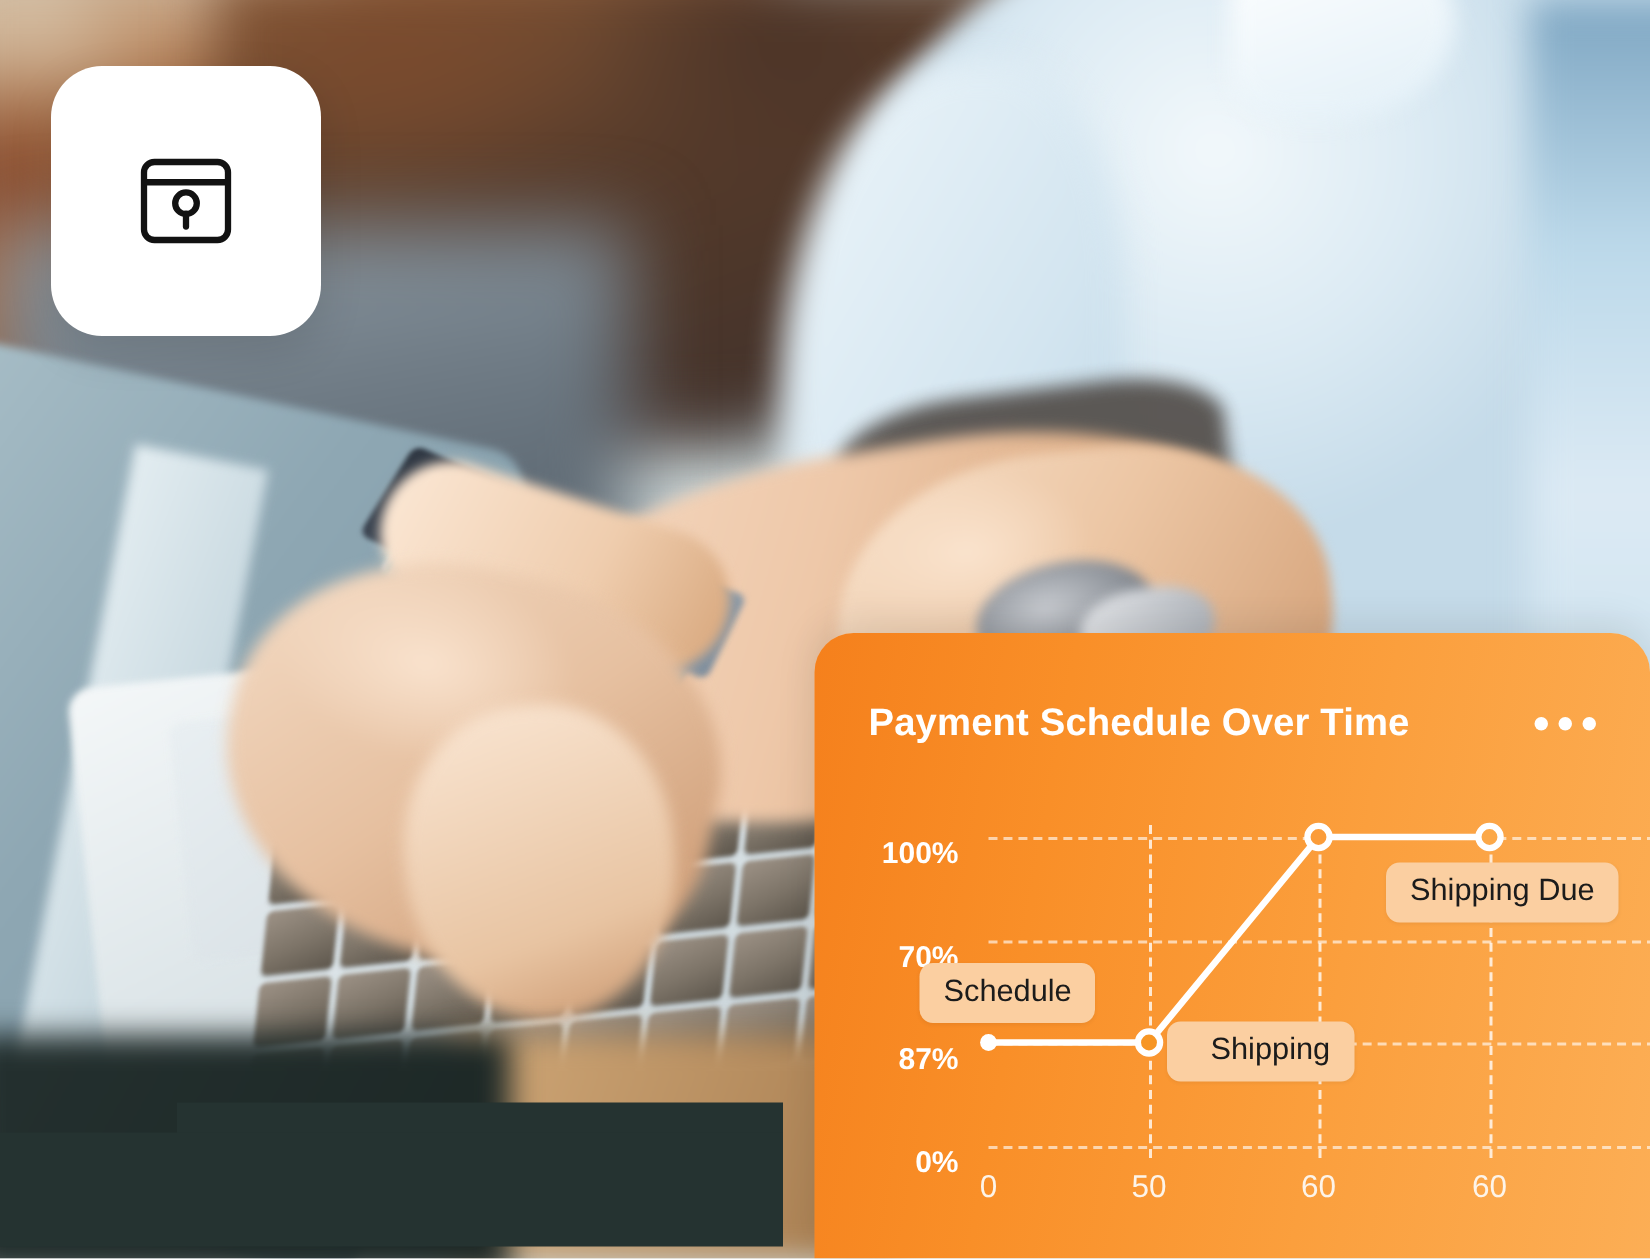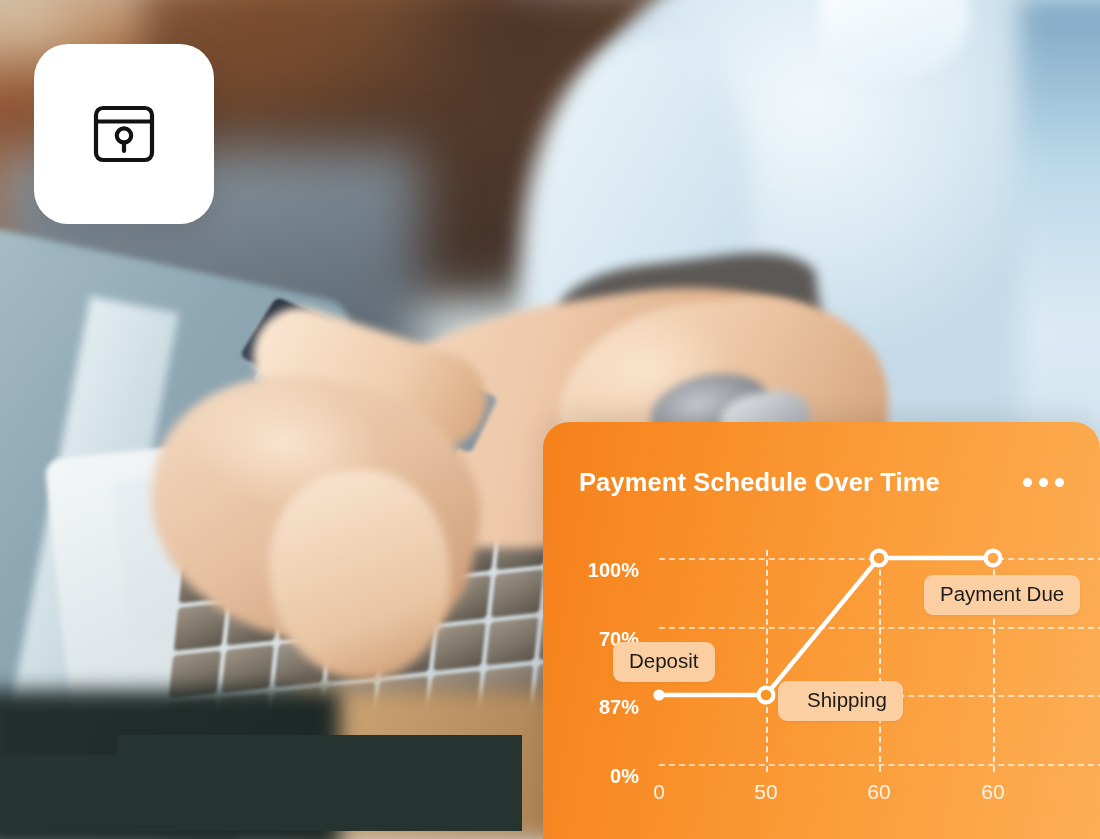--- a/index.html
+++ b/index.html
@@ -508,20 +508,20 @@
         <div class="y-lab" style="top:342px;">0%</div>
       </div>
 
       <div class="x-labels">
         <div class="x-lab" style="left:116px; top:358px;">0</div>
         <div class="x-lab" style="left:223px; top:358px;">50</div>
         <div class="x-lab" style="left:336px; top:358px;">60</div>
         <div class="x-lab" style="left:450px; top:358px;">60</div>
       </div>
 
-      <div class="pill" style="left:70px; top:220px;">Deposit</div>
+      <div class="pill" style="left:70px; top:220px;">Schedule</div>
       <div class="pill" style="left:235px; top:259px;padding-left:29px;">Shipping</div>
-      <div class="pill" style="left:381px; top:153px;">Payment Due</div>
+      <div class="pill" style="left:381px; top:153px;">Shipping Due</div>
 
     </div>
   </div>
 
 </div>
 
 </body></html>

